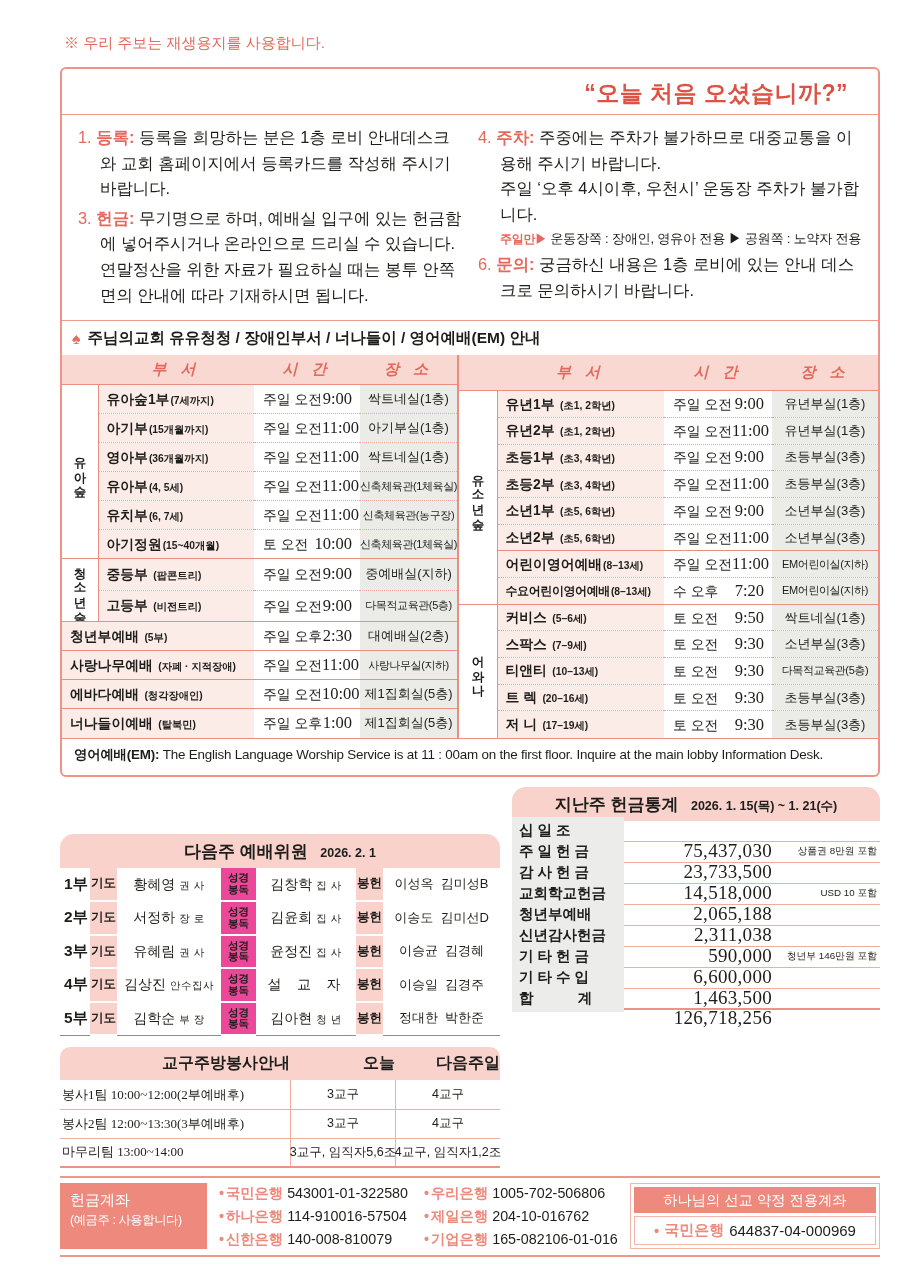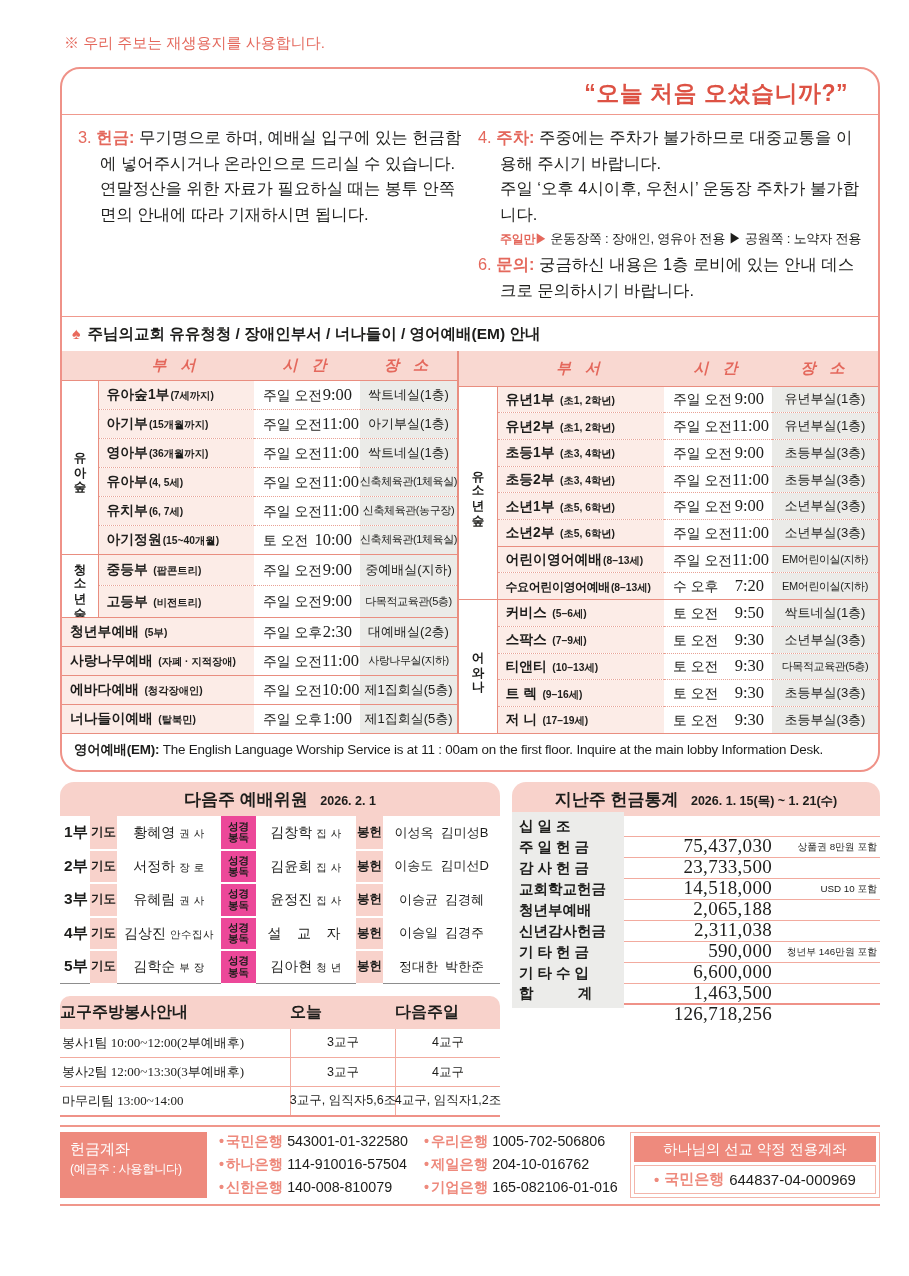--- a/index.html
+++ b/index.html
@@ -12,21 +12,21 @@
     overflow: hidden;
   }
   .wrap { width: 820px; margin-left: 60px; }
 
   
   .top-note { color:#e4685c; font-size:15px; margin:4px 0 14px 4px; font-weight:500; }
 
   
   .main-box {
     border: 2.5px solid #ef9288;
-    border-radius: 20px;
+    border-radius: 6px;
     overflow: hidden;
     background: #fff;
   }
   .box-header { text-align: right; padding: 9px 30px 5px; border-bottom: 1.5px solid #f0998d; }
   .box-title { color:#dd5244; font-size: 23px; font-weight: bold; letter-spacing: 0.5px; }
 
   .items-grid { display: grid; grid-template-columns: 1fr 1fr; column-gap: 16px; padding: 10px 16px 8px 16px; }
   .item { font-size: 16.4px; line-height: 1.56; padding-left: 22px; text-indent: -22px; margin-bottom: 4px; }
   .item .inum { color:#e4685c; }
   .item .ikey { color:#e4685c; font-weight: bold; }
@@ -65,41 +65,41 @@
   .tc { font-family: "Liberation Serif", serif; font-size: 16.5px; }
   td.pl { background:#ebebe8; text-align:center; font-size: 13px; }
   td.pl.sm { font-size: 11px; letter-spacing: -0.4px; }
 
   
   .em-note { border-top: 1.6px solid #e98e80; padding: 7px 12px 11px; font-size: 13.4px; letter-spacing:-0.2px; }
   .em-label { font-weight: bold; }
 
   
   .bottom-grid { display:flex; gap: 12px; margin-top: 10px; }
-  .bcol-left { width: 440px; }
+  .bcol-left { width: 440px; margin-top: 47px; }
   .bcol-right { flex: 1; }
 
   .bar-title { background:#f8d2cb; border-radius: 14px 14px 0 0; text-align:center; padding: 6px 0 5px; }
   .bar-title .bt { font-size: 17px; font-weight: bold; }
   .bar-title .bd { font-size: 12.5px; font-weight: bold; margin-left: 8px; }
 
   
   table.committee { border-collapse: collapse; width: 100%; border-bottom: 1.5px solid #8d8d8d; table-layout: fixed; }
   table.committee td { height: 33.5px; text-align: center; vertical-align: middle; }
   td.svc { width: 30px; font-size: 15.5px; font-weight: bold; text-align:left; padding-left:2px; }
   td.plab { width: 27px; background:#f8d2cb; font-size: 12.5px; font-weight: bold; border-bottom: 2.5px solid #fff; }
   td.rlab { width: 35px; background:#ec4899; font-size: 10.5px; font-weight: bold; line-height: 1.12; border-bottom: 2.5px solid #fff; word-break: break-all; padding: 0 6px; }
   td.nm1 { width: 104px; } td.nm2 { width: 100px; }
   .pname { font-size: 14px; white-space: pre; }
   .ptitle { font-size: 10.5px; white-space: pre; letter-spacing: 0.5px; margin-left: 4px; }
   td.off { font-size: 13px; white-space: pre; }
 
   
   .kit { margin-top: 11px; border-bottom: 2px solid #ef9288; }
-  .kit-head { display:flex; background:#f8d2cb; border-radius: 10px 10px 0 0; height: 33px; align-items:center; text-align:left; font-weight:bold; }
+  .kit-head { display:flex; background:#f8d2cb; border-radius: 10px 10px 0 0; height: 33px; align-items:center; text-align:right; font-weight:bold; }
   .kit-head .k1 { width: 230px; font-size: 16px; }
   .kit-head .k2 { width: 105px; font-size: 16px; }
   .kit-head .k3 { width: 105px; font-size: 16px; }
   .kit-row { display:flex; height: 28.7px; align-items:center; }
   .kit-row + .kit-row { border-top: 1px solid #f2ab9f; }
   .kit-row .c1 { width: 230px; font-size: 13px; padding-left: 2px; font-family: "Liberation Serif", serif; }
   .kit-row .c2 { width: 105px; font-size: 12.5px; text-align:center; border-left: 1px solid #f2ab9f; align-self: stretch; display:flex; align-items:center; justify-content:center; white-space:nowrap; }
   .kit-row .c3 { width: 105px; font-size: 12.5px; text-align:center; border-left: 1px solid #f2ab9f; align-self: stretch; display:flex; align-items:center; justify-content:center; white-space:nowrap; }
 
   
@@ -134,20 +134,25 @@
   <div class="top-note">※ 우리 주보는 재생용지를 사용합니다.</div>
 
   <div class="main-box">
     <div class="box-header">
       <span class="box-title">“오늘 처음 오셨습니까?”</span>
     </div>
 
     <div class="items-grid">
       <div class="items-col">
         <div class="item">
+          <span class="inum">1.</span>
+          <span class="ikey">등록:</span>
+          <span class="itext">등록을 희망하는 분은 1층 로비 안내데스크 와 교회 홈페이지에서 등록카드를 작성해 주시기 바랍니다.</span>
+        </div>
+        <div class="item">
           <span class="inum">3.</span>
           <span class="ikey">헌금:</span>
           <span class="itext">무기명으로 하며, 예배실 입구에 있는 헌금함에 넣어주시거나 온라인으로 드리실 수 있습니다.</span>
           <span class="itext">연말정산을 위한 자료가 필요하실 때는 봉투 안쪽 면의 안내에 따라 기재하시면 됩니다.</span>
         </div>
       </div>
       <div class="items-col">
         <div class="item">
           <span class="inum">4.</span>
           <span class="ikey">주차:</span>
@@ -432,21 +437,21 @@
           <td class="dn"><span class="dnm">티앤티</span> <span class="dag">(10–13세)</span></td>
           <td class="tm">
                 <div class="cellflex">
                   <span class="tw">토 오전</span>
                   <span class="tc">9:30</span>
                 </div>
               </td>
           <td class="pl sm">다목적교육관(5층)</td>
         </tr>
         <tr class="d">
-          <td class="dn"><span class="dnm">트 렉</span> <span class="dag">(9–16세)</span></td>
+          <td class="dn"><span class="dnm">트 렉</span> <span class="dag">(20–16세)</span></td>
           <td class="tm">
                 <div class="cellflex">
                   <span class="tw">토 오전</span>
                   <span class="tc">9:30</span>
                 </div>
               </td>
           <td class="pl">초등부실(3층)</td>
         </tr>
         <tr class="d">
           <td class="dn"><span class="dnm">저 니</span> <span class="dag">(17–19세)</span></td>

